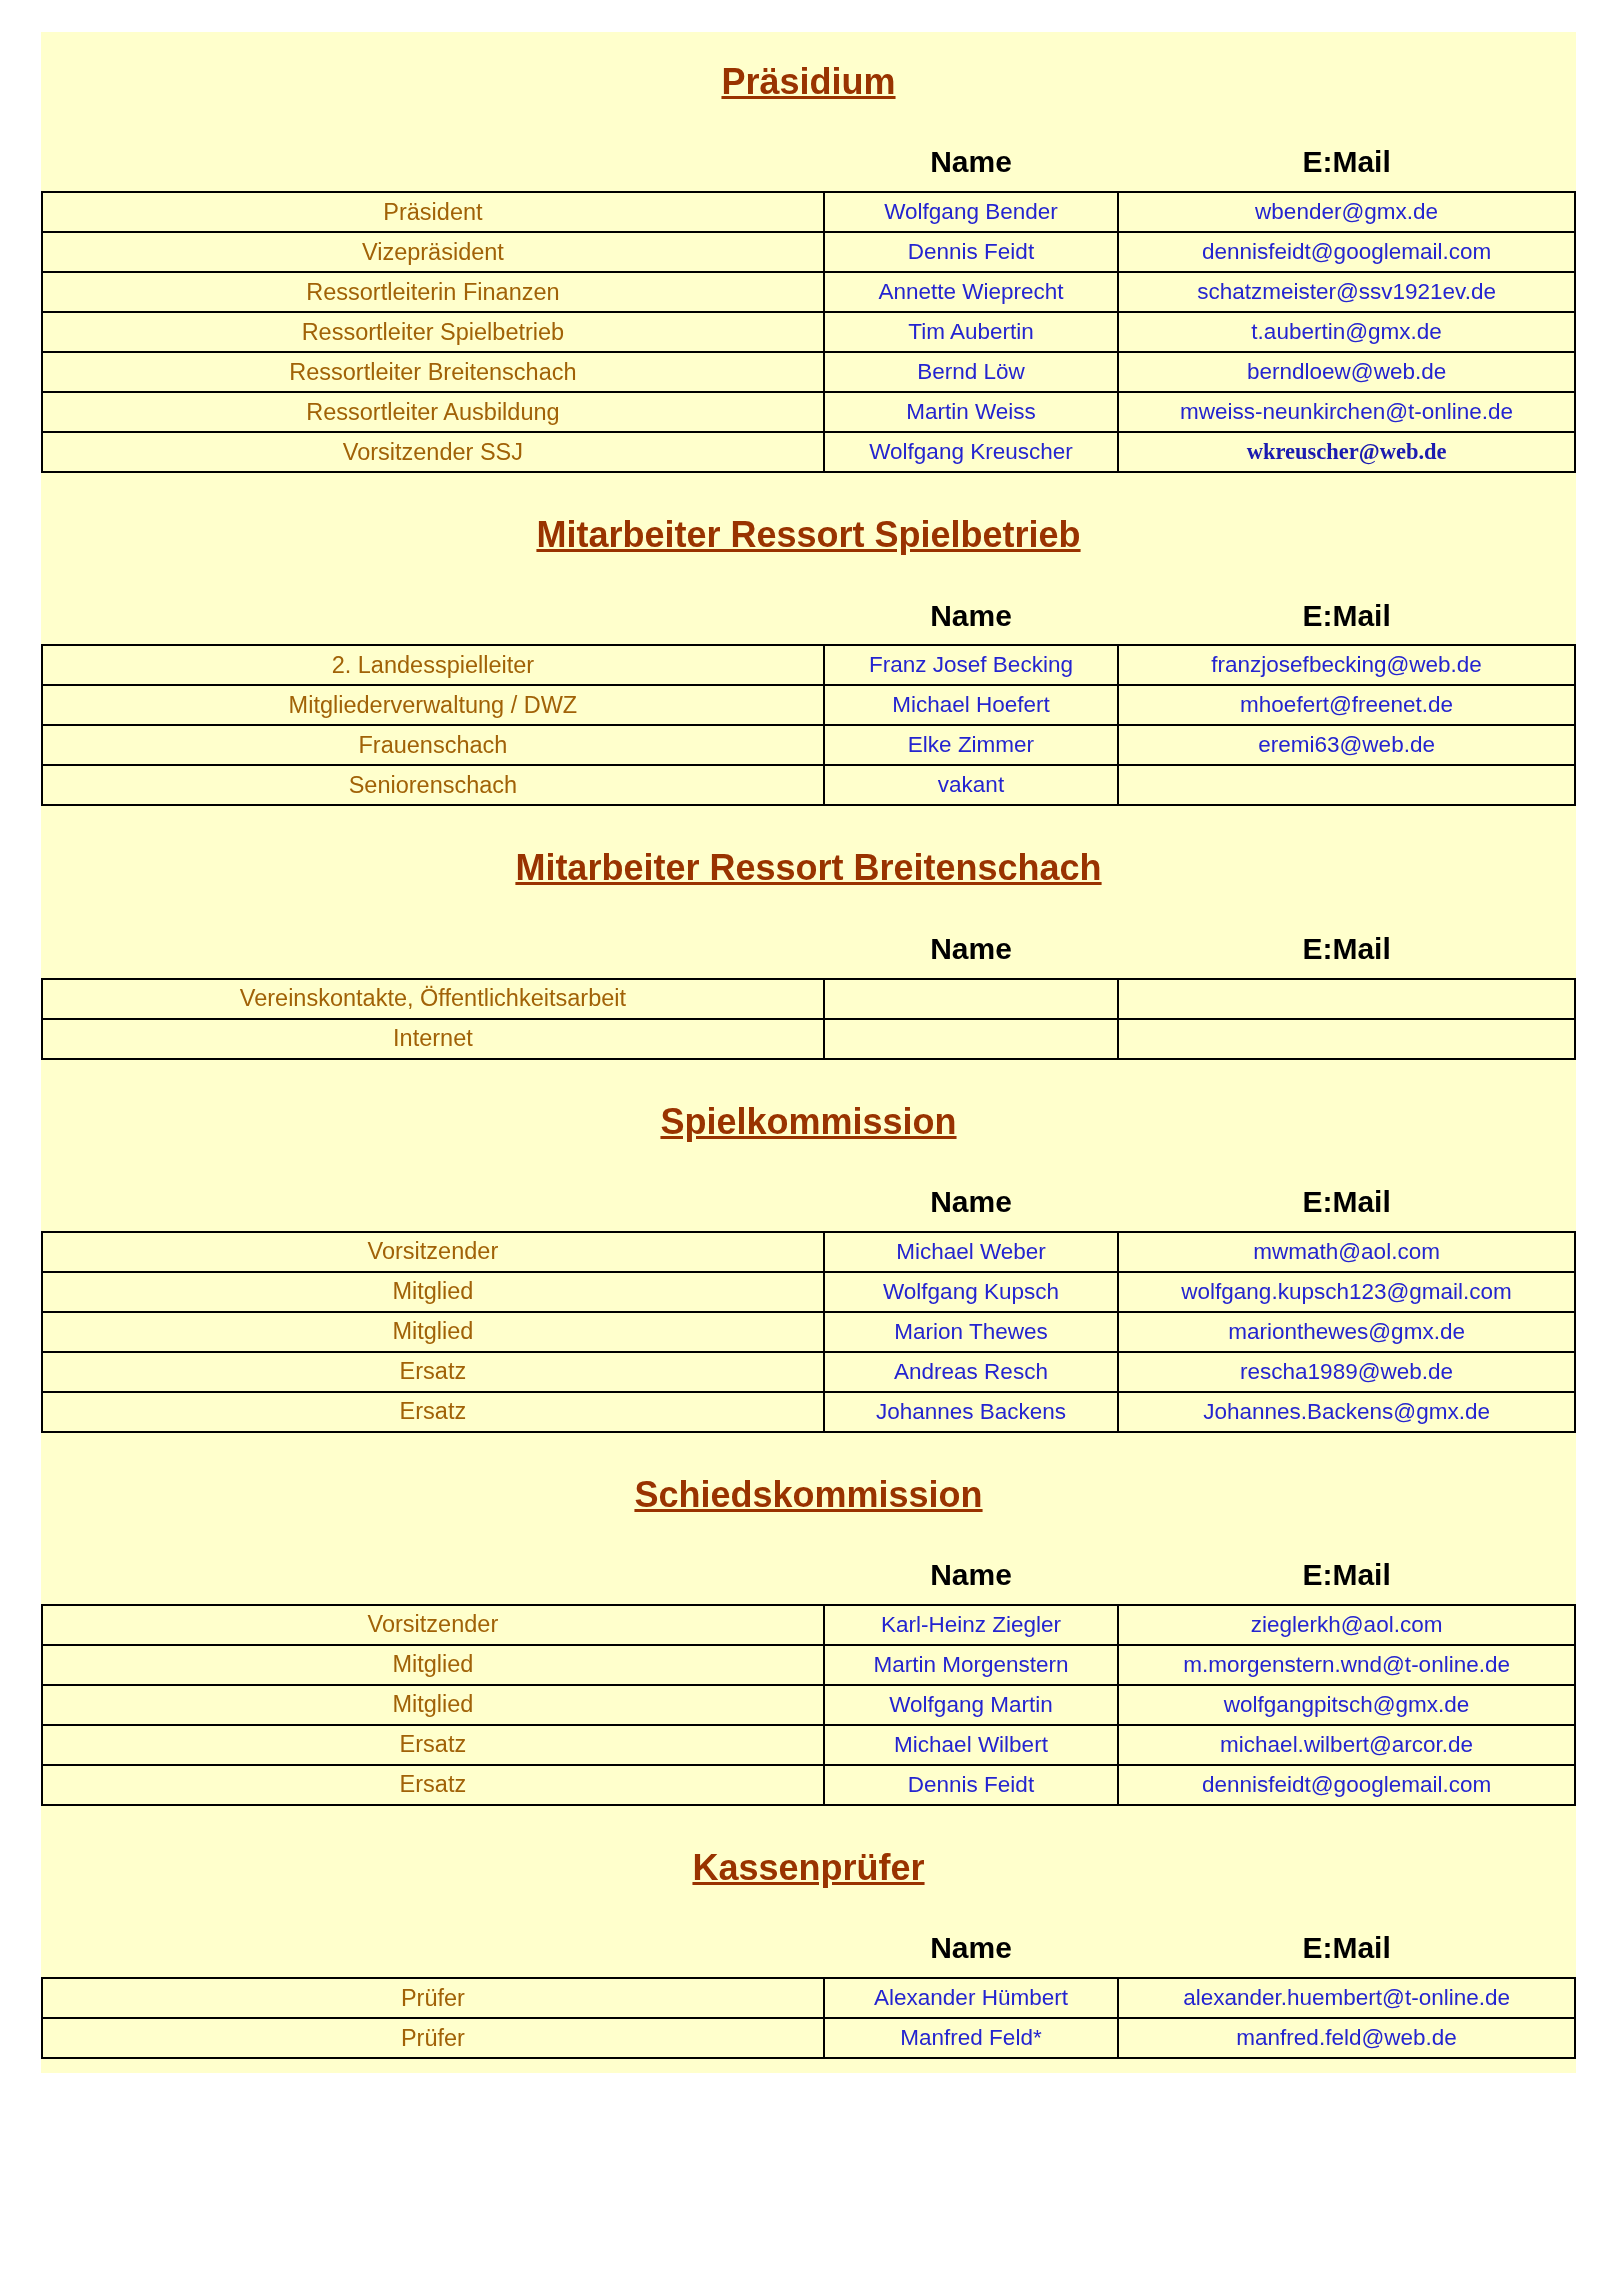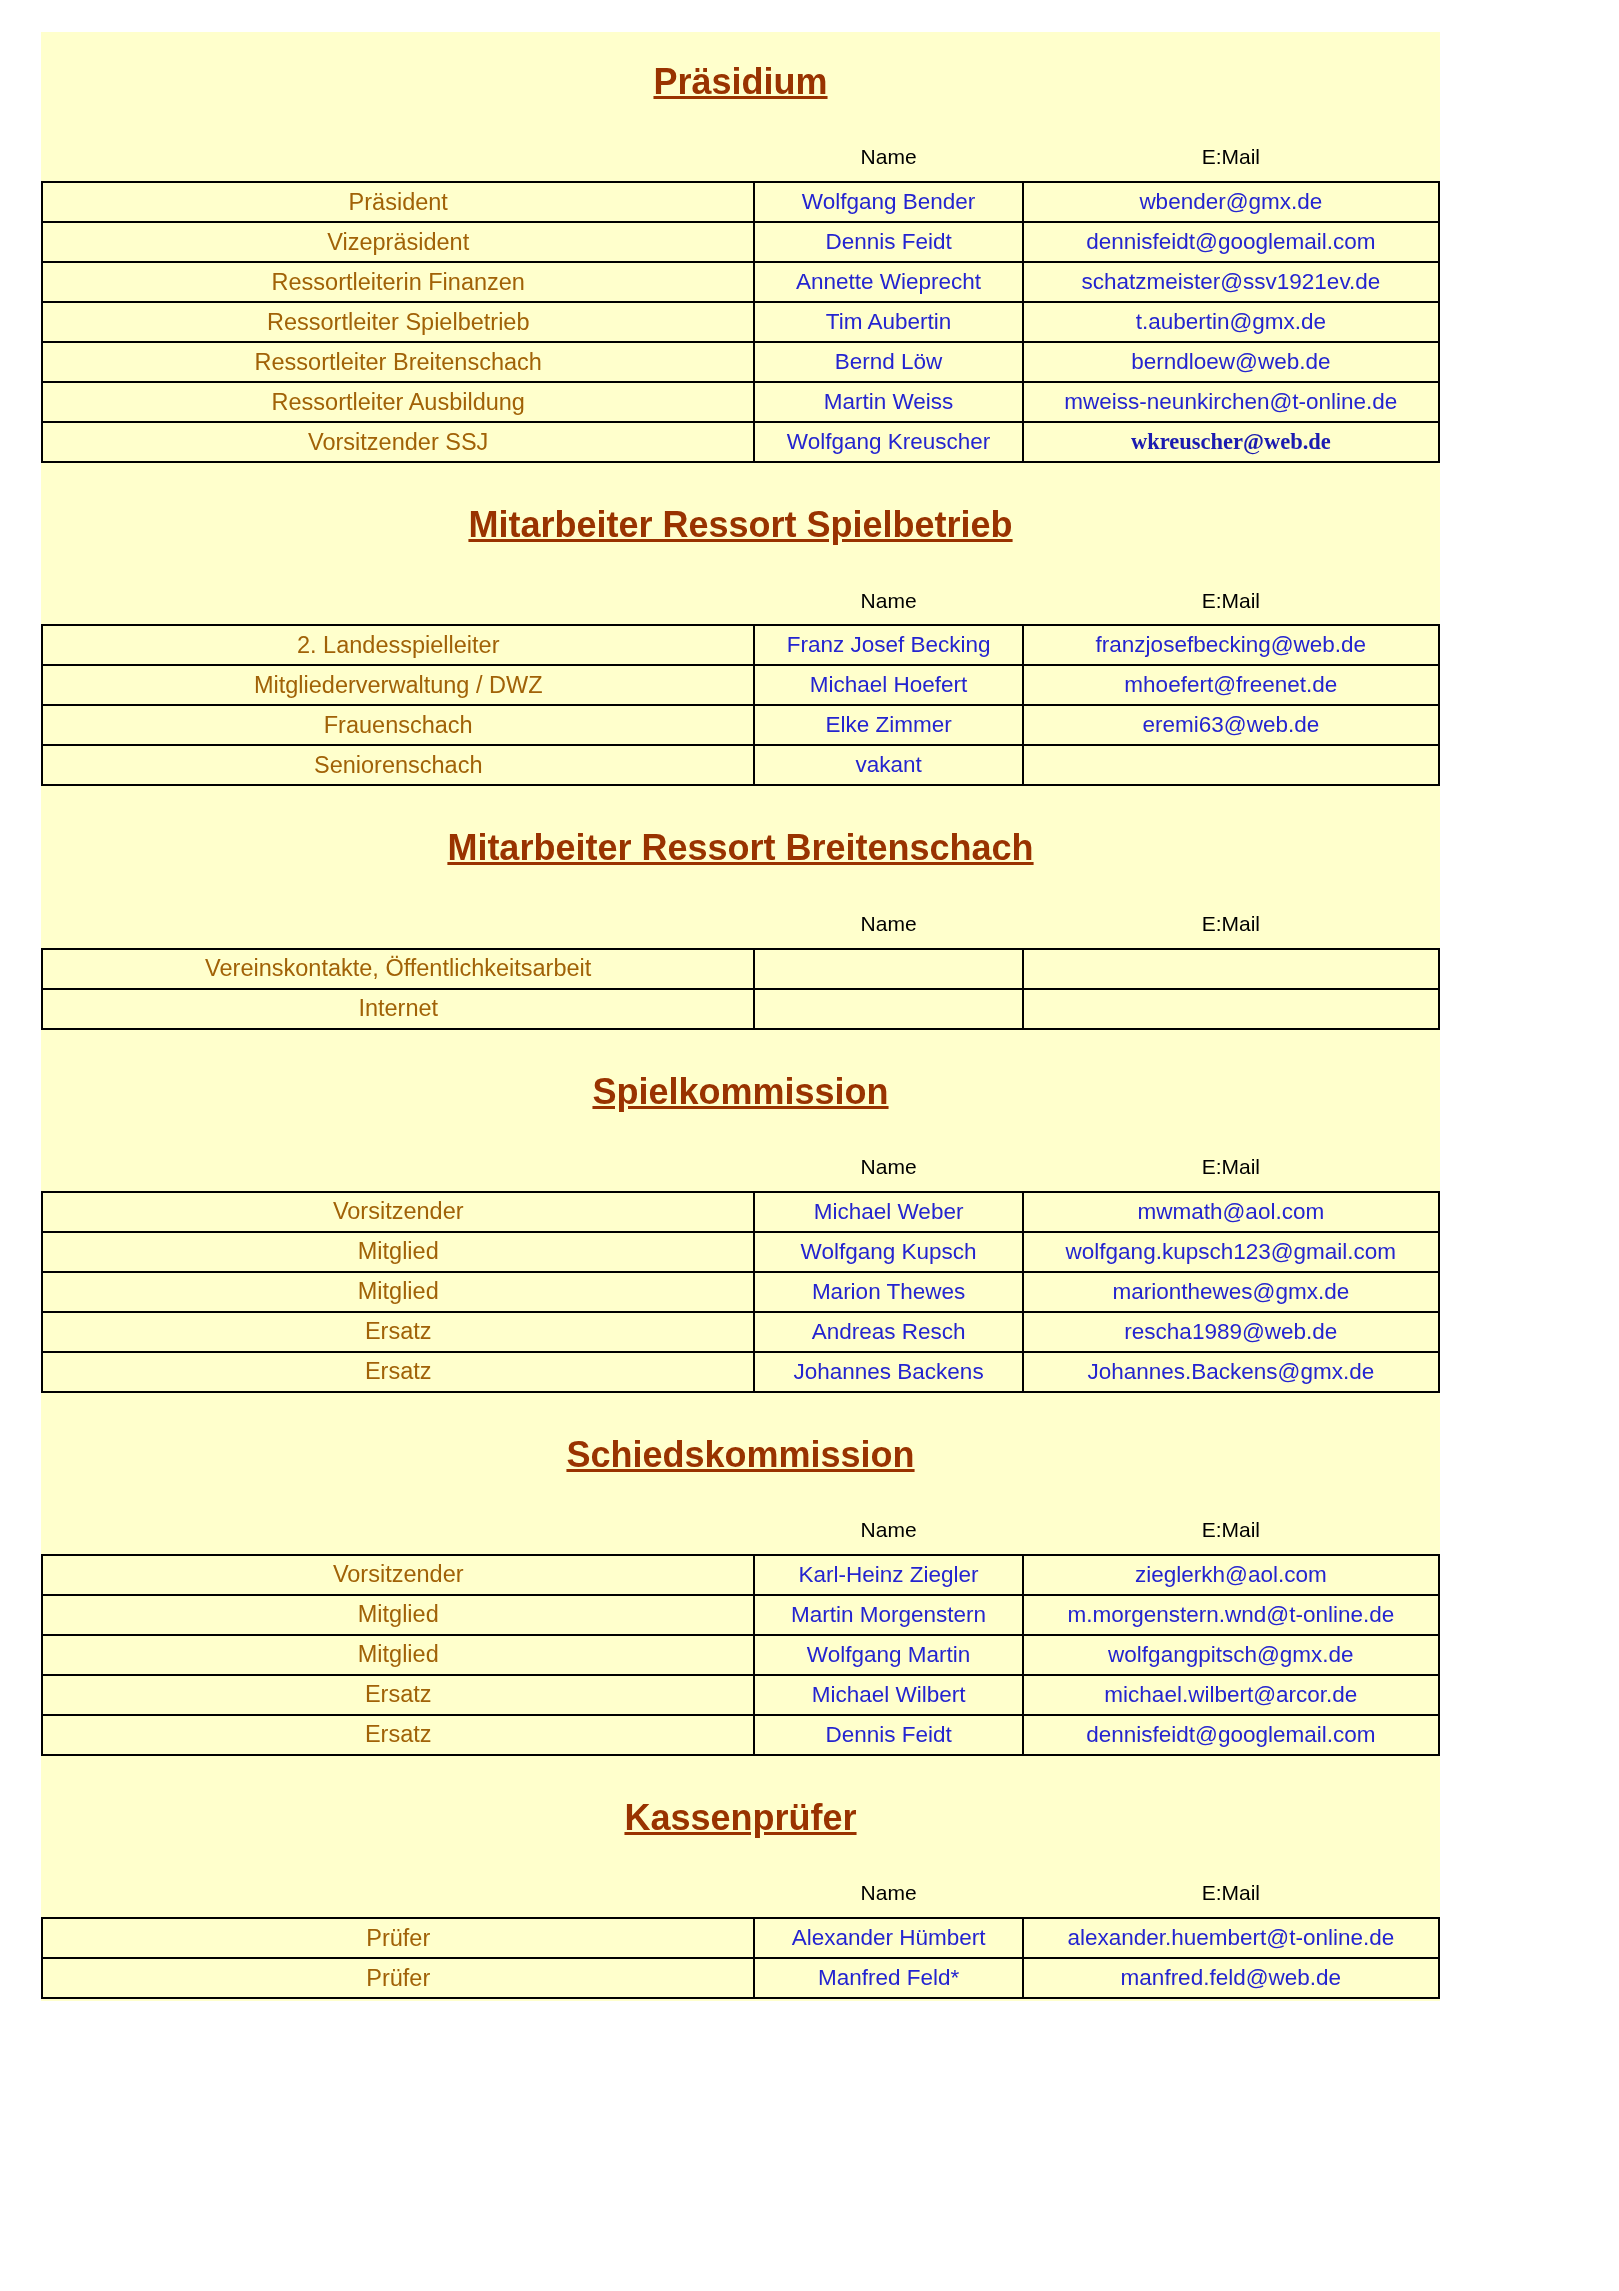--- a/index.html
+++ b/index.html
@@ -4,24 +4,24 @@
 <style>
   html, body {
     margin: 0;
     padding: 0;
     background: #ffffff;
     font-family: "Liberation Sans", sans-serif;
   }
   body { min-height: 2292px; width: 1619px; }
 
   .page {
-    width: 1399px;
+    width: 1535px;
     margin: 32px 0 0 41px;
     background: #ffffcc;
-    padding: 29px 0 2px 0;
+    padding: 29px 0 14px 0;
     box-sizing: border-box;
   }
 
   .section-title {
     text-align: center;
     font-size: 36px;
     font-weight: bold;
     text-decoration: underline;
     color: #993300;
     margin: 41px 0 43px 0;
@@ -33,22 +33,22 @@
     width: 100%;
     border-collapse: collapse;
     table-layout: fixed;
   }
   col.c-role { width: 51%; }
   col.c-name { width: 19.2%; }
   col.c-mail { width: 29.8%; }
 
   tr.col-hdr td {
     border: none;
-    font-weight: normal;
-    font-size: 21px;
+    font-weight: bold;
+    font-size: 30px;
     color: #000000;
     text-align: center;
     padding: 0 0 11.8px 0;
   }
 
   tbody td {
     border: 2px solid #000000;
     height: 40px;
     box-sizing: border-box;
     padding: 2px 5.9px;

